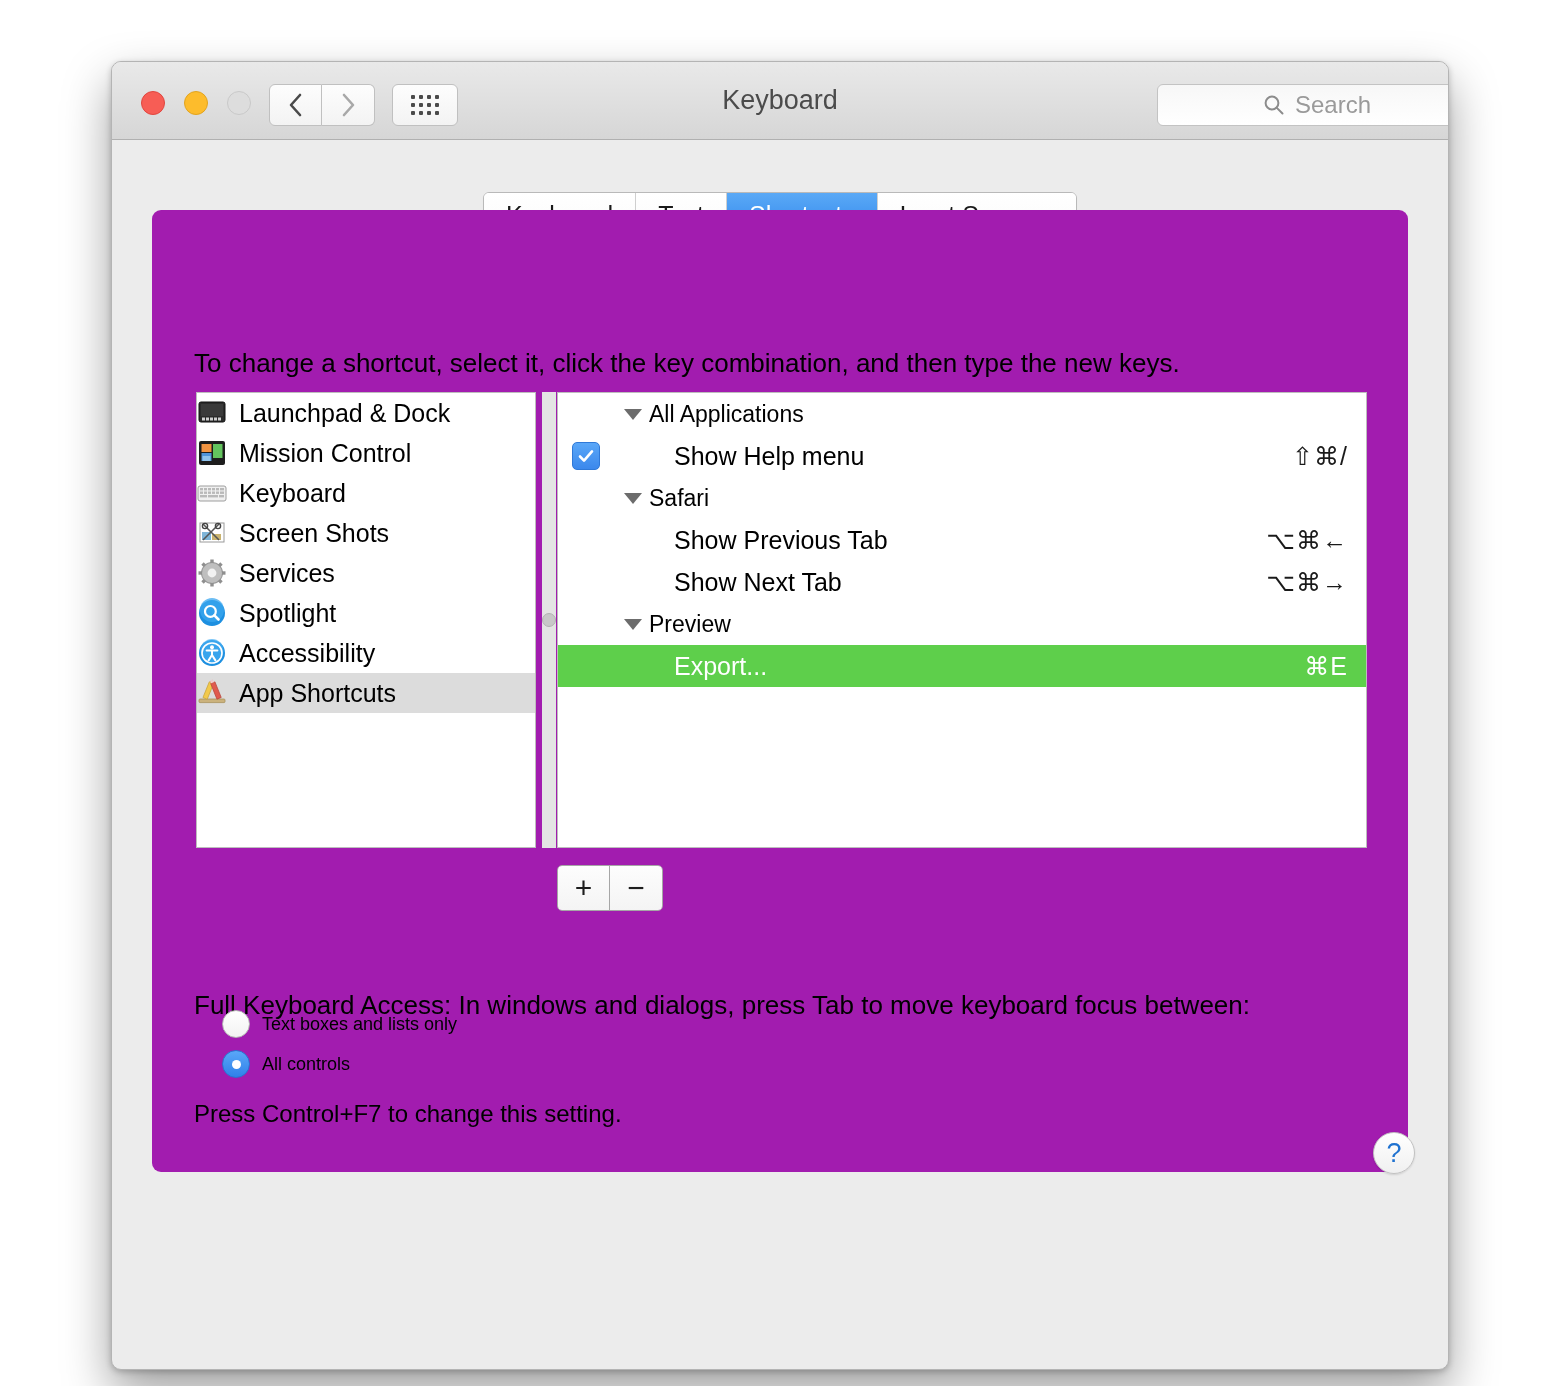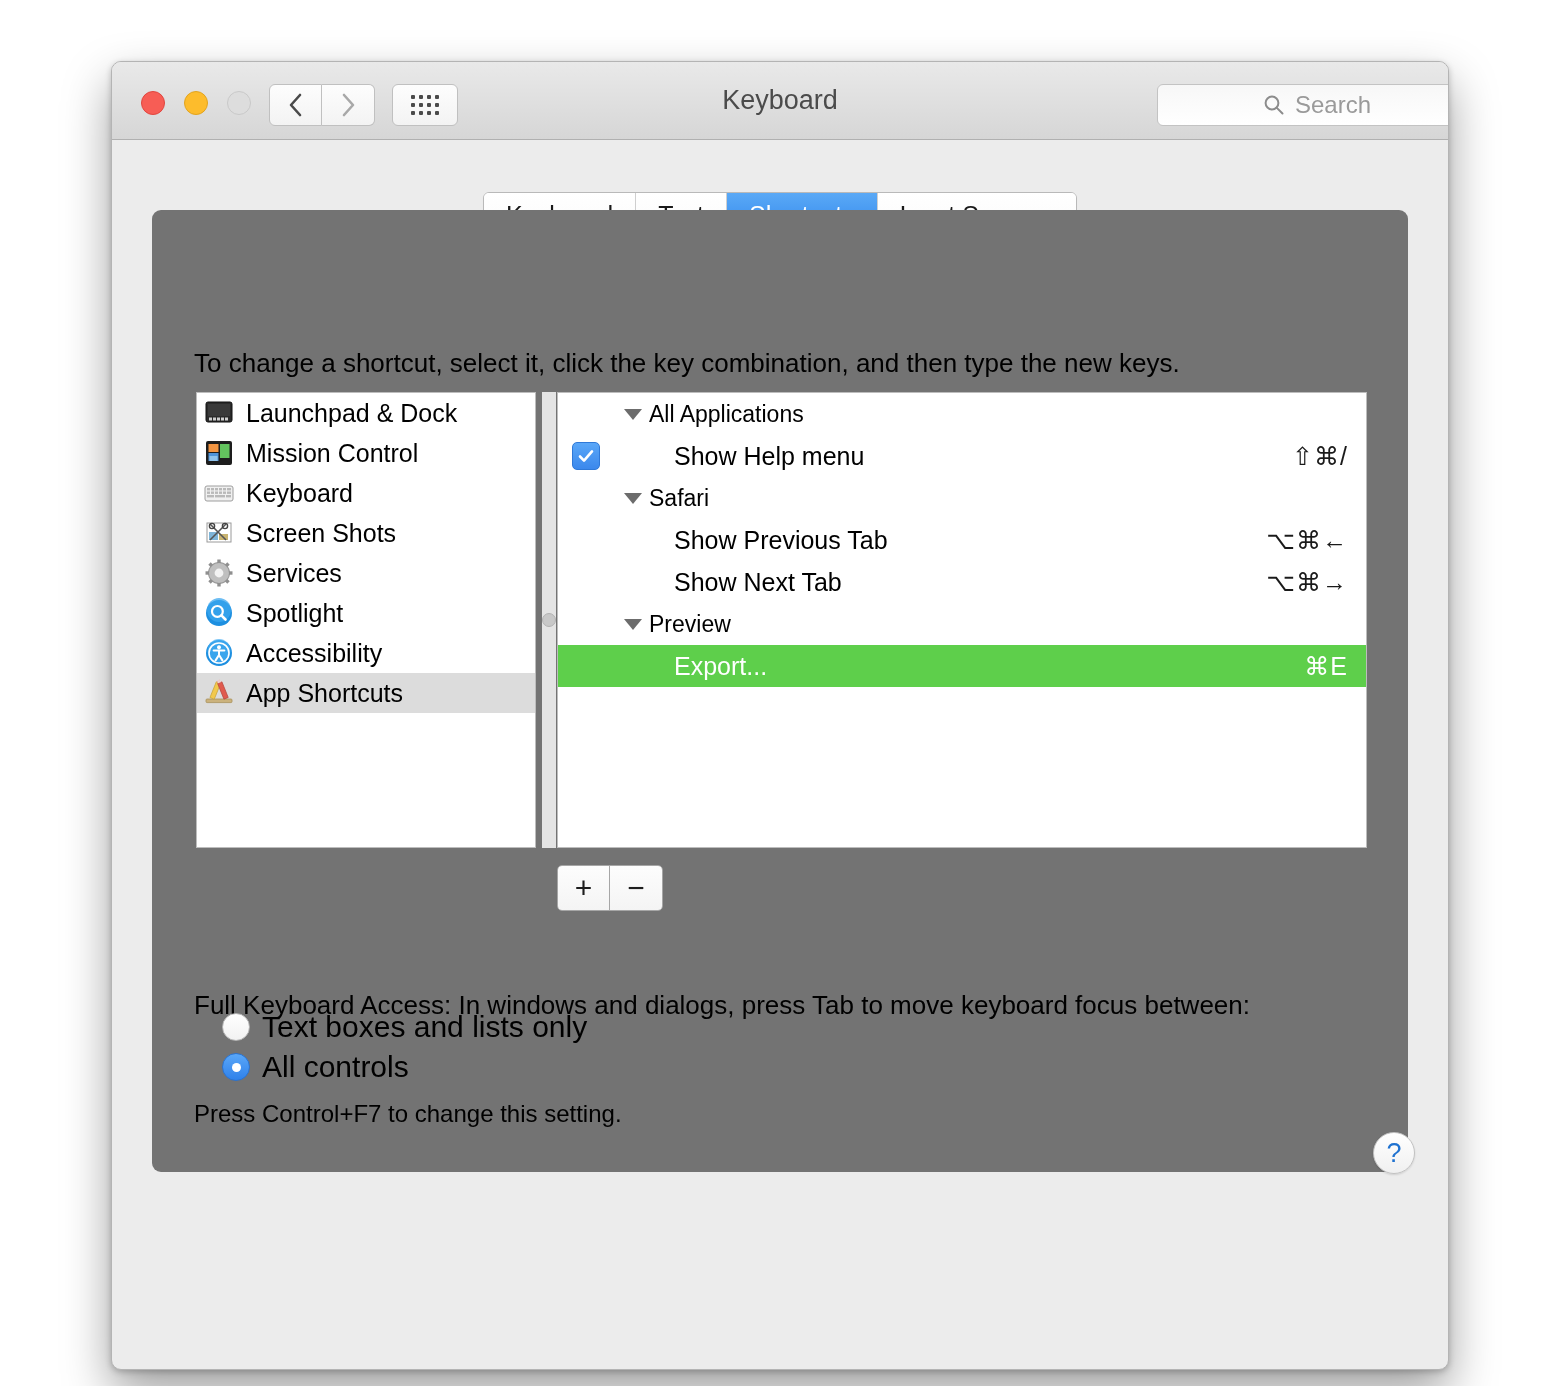--- a/index.html
+++ b/index.html
@@ -136,21 +136,21 @@
     color: #ffffff;
   }
 
   
   .panel {
     position: absolute;
     left: 40px;
     top: 148px;
     width: 1256px;
     height: 962px;
-    background: #737373;
+    background: #a21caf;
     border-radius: 9px;
   }
 
   .instruction {
     position: absolute;
     left: 42px;
     top: 138px;
     font-size: 26px;
     color: #000000;
     white-space: nowrap;
@@ -169,21 +169,20 @@
     width: 340px;
     height: 456px;
     background: #ffffff;
     border: 1px solid #bdbdbd;
     overflow: hidden;
   }
   .side-item {
     height: 40px;
     display: flex;
     align-items: center;
-    padding-left: 7px;
     gap: 12px;
   }
   .side-item.selected { background: #dcdcdc; }
   .side-label { font-size: 25px; color: #000000; white-space: nowrap; }
 
   .sicon { width: 30px; height: 30px; flex: 0 0 30px; position: relative; }
 
   
   .splitter {
     position: absolute;
@@ -294,21 +293,21 @@
     width: 28px; height: 28px; border-radius: 50%;
     background: linear-gradient(to bottom, #ffffff, #f2f2f2);
     border: 1px solid #b5b5b5;
     display: flex; align-items: center; justify-content: center;
   }
   .radio.on {
     background: linear-gradient(to bottom, #5aa7f8, #2f81ea);
     border: 1px solid #2a72cf;
   }
   .radio.on i { width: 9px; height: 9px; border-radius: 50%; background: #fff; display: block; }
-  .radio-label { font-size: 30px; color: #000; white-space: nowrap; }
+  .radio-label { font-size: 18px; color: #000; white-space: nowrap; }
 
   .fka-note {
     position: absolute;
     left: 42px;
     top: 890px;
     font-size: 24px;
     color: #000;
     white-space: nowrap;
   }
 

